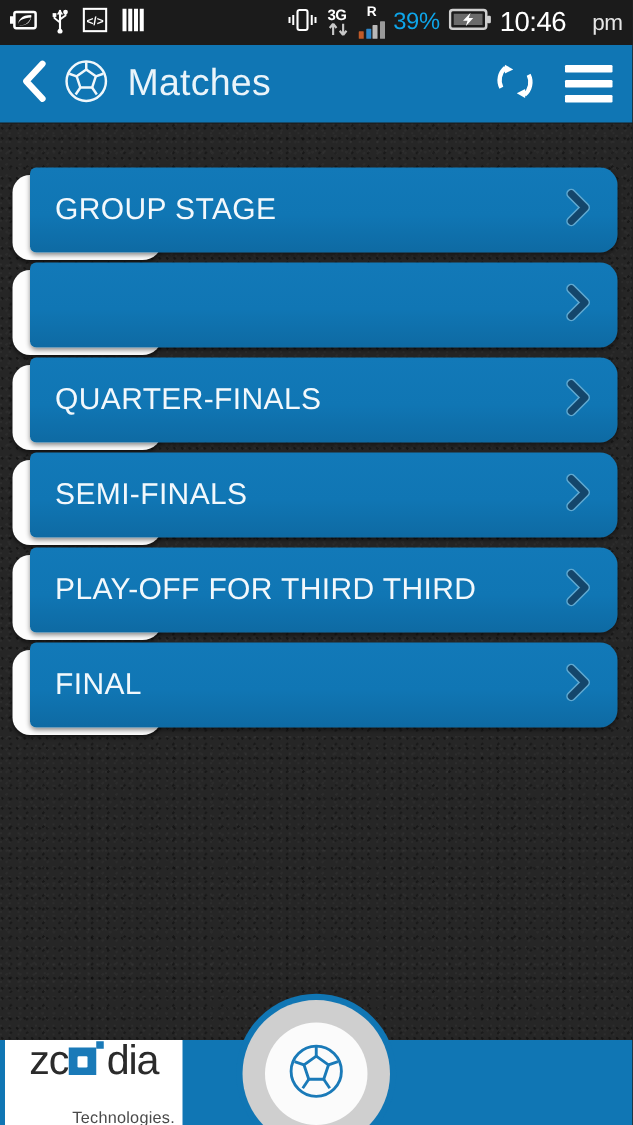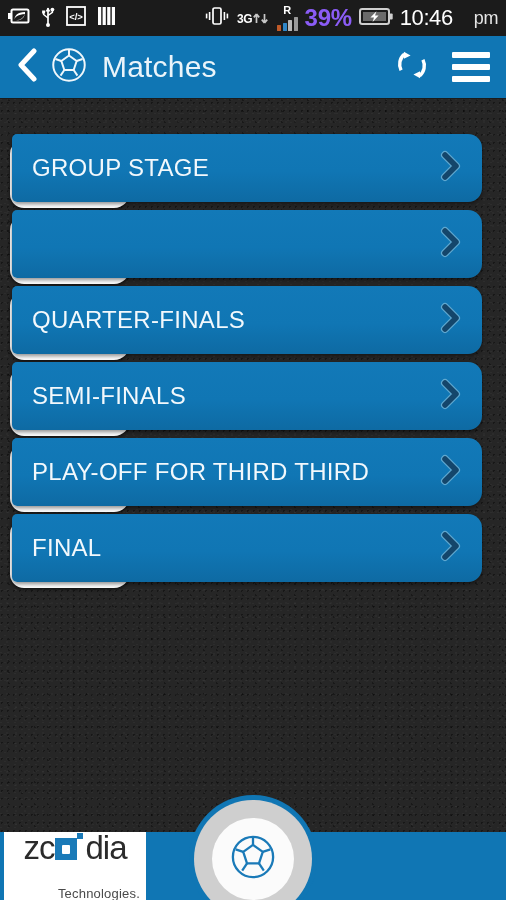--- a/index.html
+++ b/index.html
@@ -32,22 +32,22 @@
     display:flex; align-items:center;
     padding:0 8px;
     color:#fff;
   }
   .sb-left { display:flex; align-items:center; gap:11px; }
   .sb-right { margin-left:auto; display:flex; align-items:center; gap:7px; }
 
   .ic { display:block; }
 
   .sb-pct {
-    font-size:24px; font-weight:700; letter-spacing:-.3px;
-    color:#8b5cf6;
+    font-size:19px; font-weight:400; letter-spacing:-.3px;
+    color:#0ea5e9;
   }
   .sb-time {
     font-size:22px; letter-spacing:-.4px; color:#fff;
     display:flex; align-items:center; gap:21px;
   }
   .sb-ampm { font-size:18px; color:#e6e6e6; }
 
   .net3g { display:flex; align-items:center; gap:1px; }
   .net3g-txt {
     font-size:12px; font-weight:bold; line-height:10px;
@@ -92,21 +92,21 @@
   .row .paper {
     position:absolute;
     left:10px; top:8px;
     width:120px; height:68px;
     background:#fdfdfd;
     border-radius:14px 4px 16px 14px;
     box-shadow:0 2px 3px rgba(0,0,0,.45);
   }
   .row .card {
     position:absolute;
-    left:12px; top:2px;
+    left:24px; top:2px;
     width:470px; height:68px;
     background:linear-gradient(180deg,#1279b8 0%,#1076b4 55%,#0e6aa3 100%);
     border-radius:5px 14px 14px 5px;
     box-shadow:0 2px 4px rgba(0,0,0,.45);
     display:flex; align-items:center;
     padding:0 0 0 20px;
     cursor:pointer;
   }
   .card-label {
     font-size:24px; color:#f2f8fc; font-weight:400;
@@ -224,21 +224,21 @@
         <svg width="26" height="20" viewBox="0 0 26 20">
           <rect x="9" y="2" width="8" height="16" rx="1.6" fill="none" stroke="#fff" stroke-width="1.7"></rect>
           <path d="M5.6 6 L5.6 14" stroke="#fff" stroke-width="1.6"></path>
           <path d="M2.6 7.6 L2.6 12.4" stroke="#fff" stroke-width="1.6"></path>
           <path d="M20.4 6 L20.4 14" stroke="#fff" stroke-width="1.6"></path>
           <path d="M23.4 7.6 L23.4 12.4" stroke="#fff" stroke-width="1.6"></path>
         </svg>
       </span>
 
       <span class="net3g">
-        <span style="display:flex;align-items:flex-end;">
+        <span style="display:flex;flex-direction:column;align-items:flex-start;">
           <span class="net3g-txt">3G</span>
           <svg width="18" height="11" viewBox="0 0 18 11" style="margin-top:1px">
             <path d="M4.5 10 L4.5 2 M4.5 1 L1.8 4.4 M4.5 1 L7.2 4.4" stroke="#c8c8c8" stroke-width="1.7" fill="none"></path>
             <path d="M12.5 1 L12.5 9 M12.5 10 L9.8 6.6 M12.5 10 L15.2 6.6" stroke="#c8c8c8" stroke-width="1.7" fill="none"></path>
           </svg>
         </span>
       </span>
 
       <span style="display:flex;flex-direction:column;align-items:center;">
         <span class="roam-txt">R</span>

